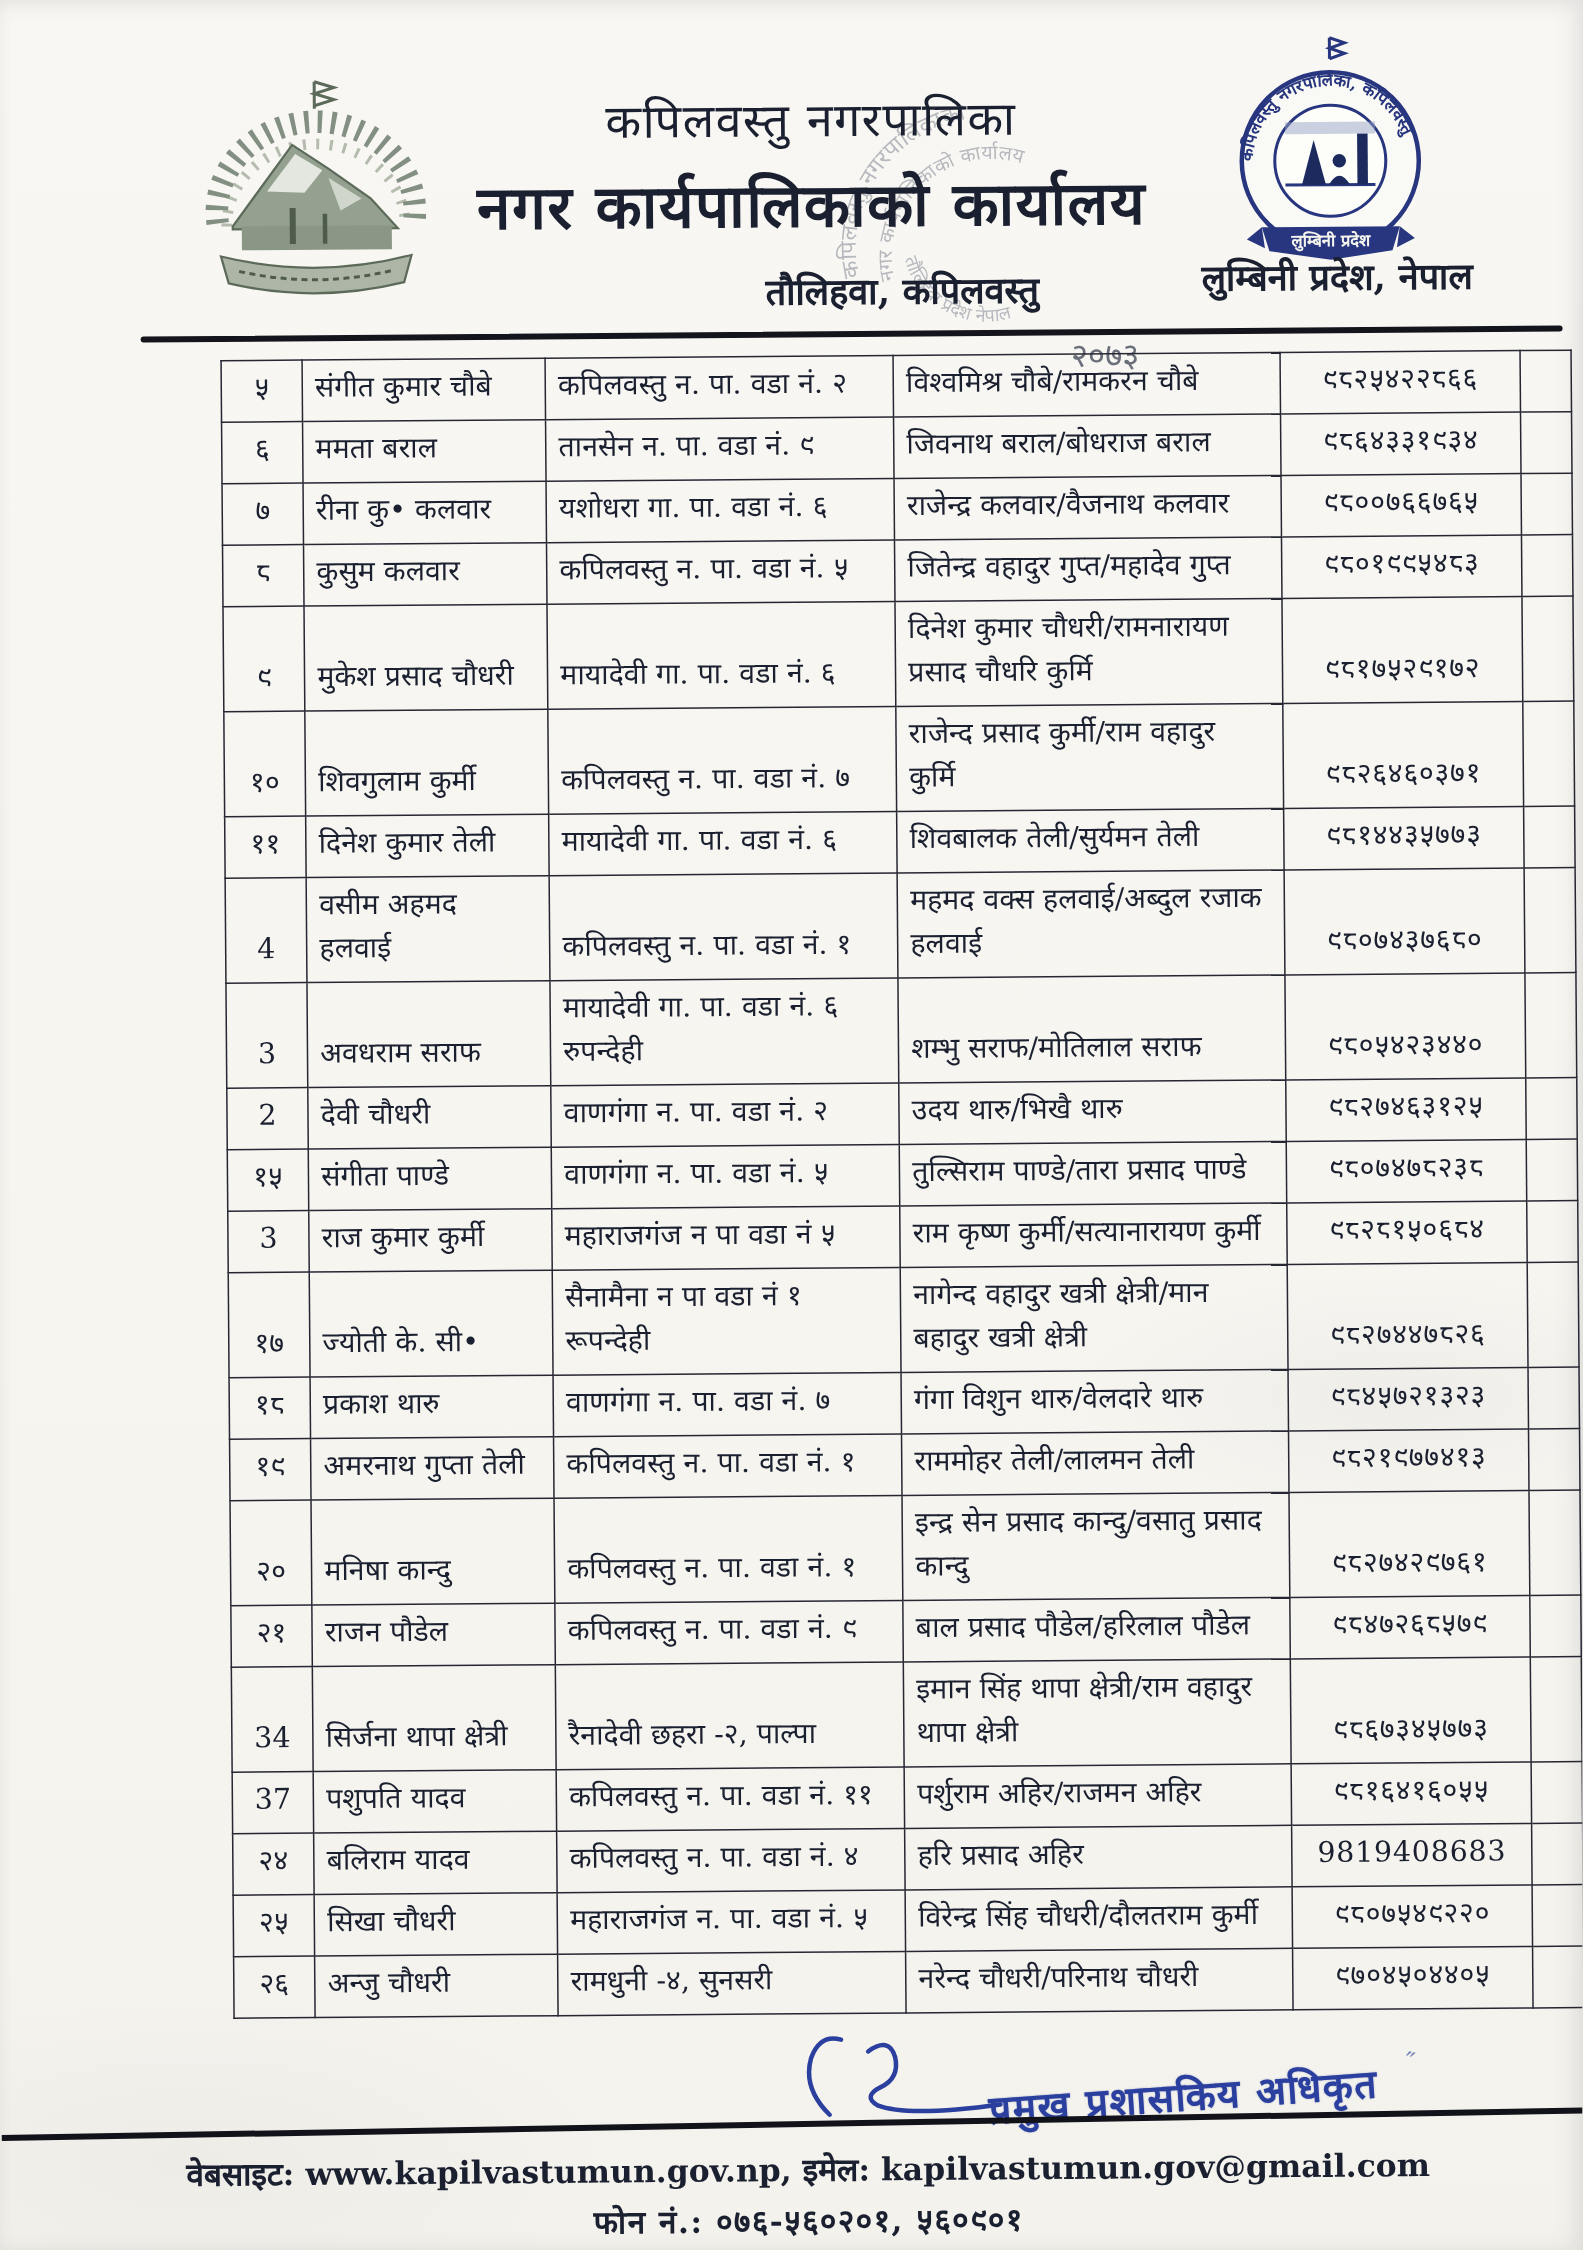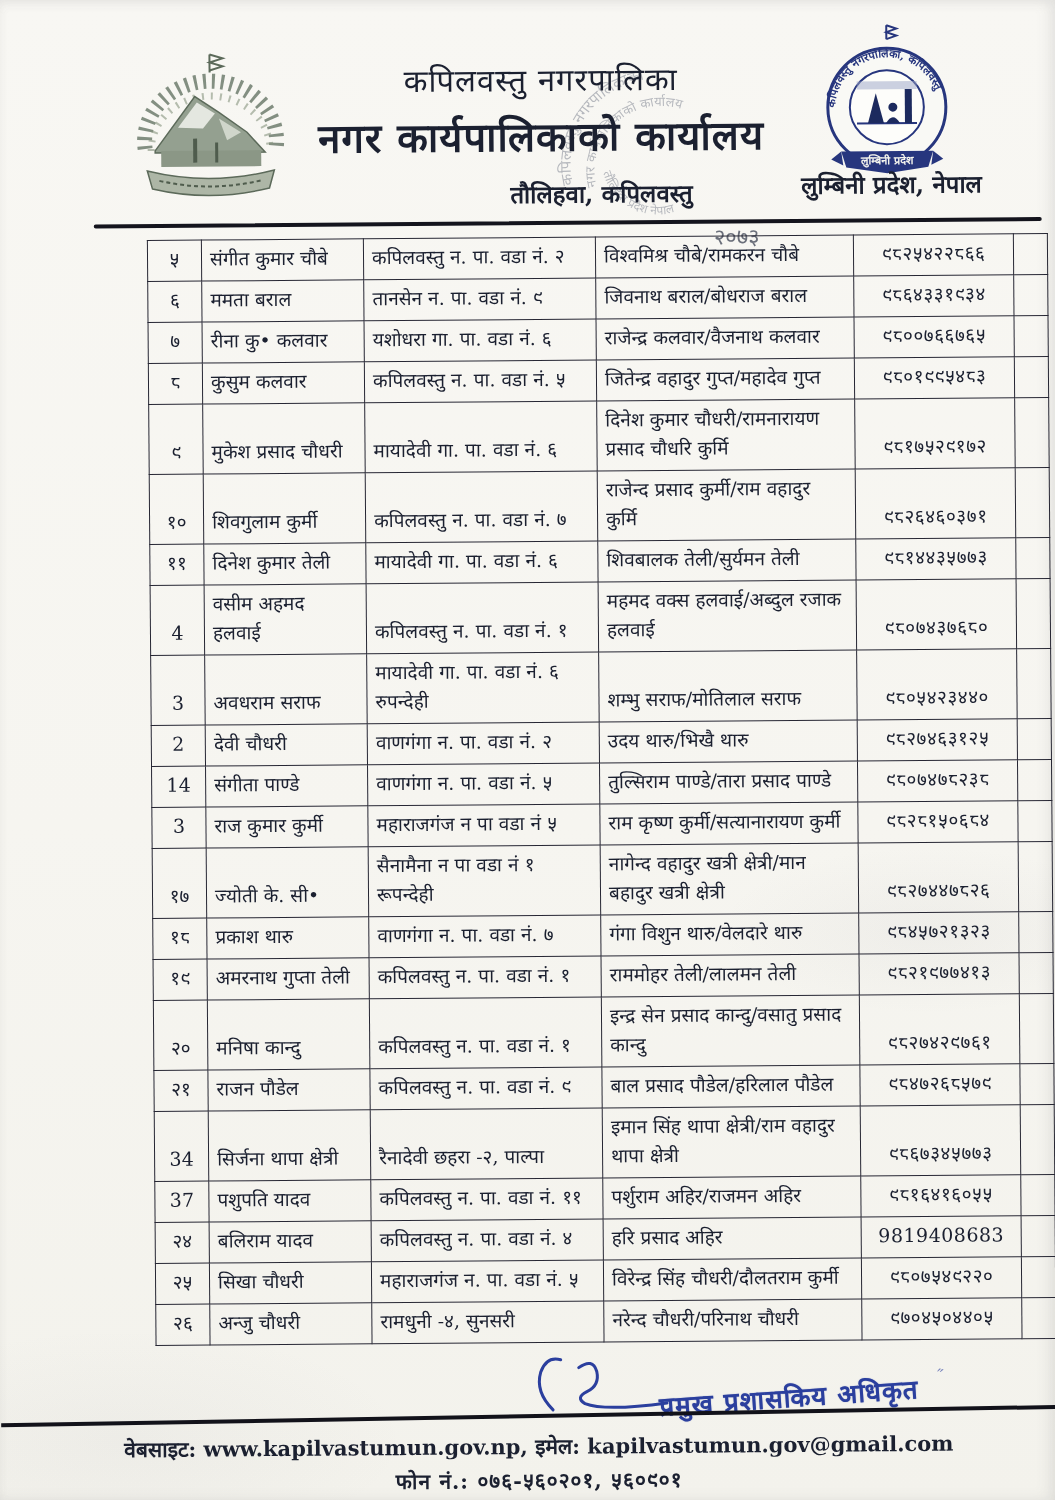--- a/index.html
+++ b/index.html
@@ -206,21 +206,21 @@
           <tr>
             <td class="c-sn">2</td>
             <td class="c-name">देवी चौधरी</td>
             <td class="c-addr">वाणगंगा न. पा. वडा नं. २</td>
             <td class="c-par">उदय थारु/भिखै थारु</td>
             <td class="c-ph">९८२७४६३१२५</td>
             <td class="c-extra"></td>
           </tr>
 
           <tr>
-            <td class="c-sn">14</td>
+            <td class="c-sn">१५</td>
             <td class="c-name">संगीता पाण्डे</td>
             <td class="c-addr">वाणगंगा न. पा. वडा नं. ५</td>
             <td class="c-par">तुल्सिराम पाण्डे/तारा प्रसाद पाण्डे</td>
             <td class="c-ph">९८०७४७८२३८</td>
             <td class="c-extra"></td>
           </tr>
 
           <tr>
             <td class="c-sn">3</td>
             <td class="c-name">राज कुमार कुर्मी</td>

